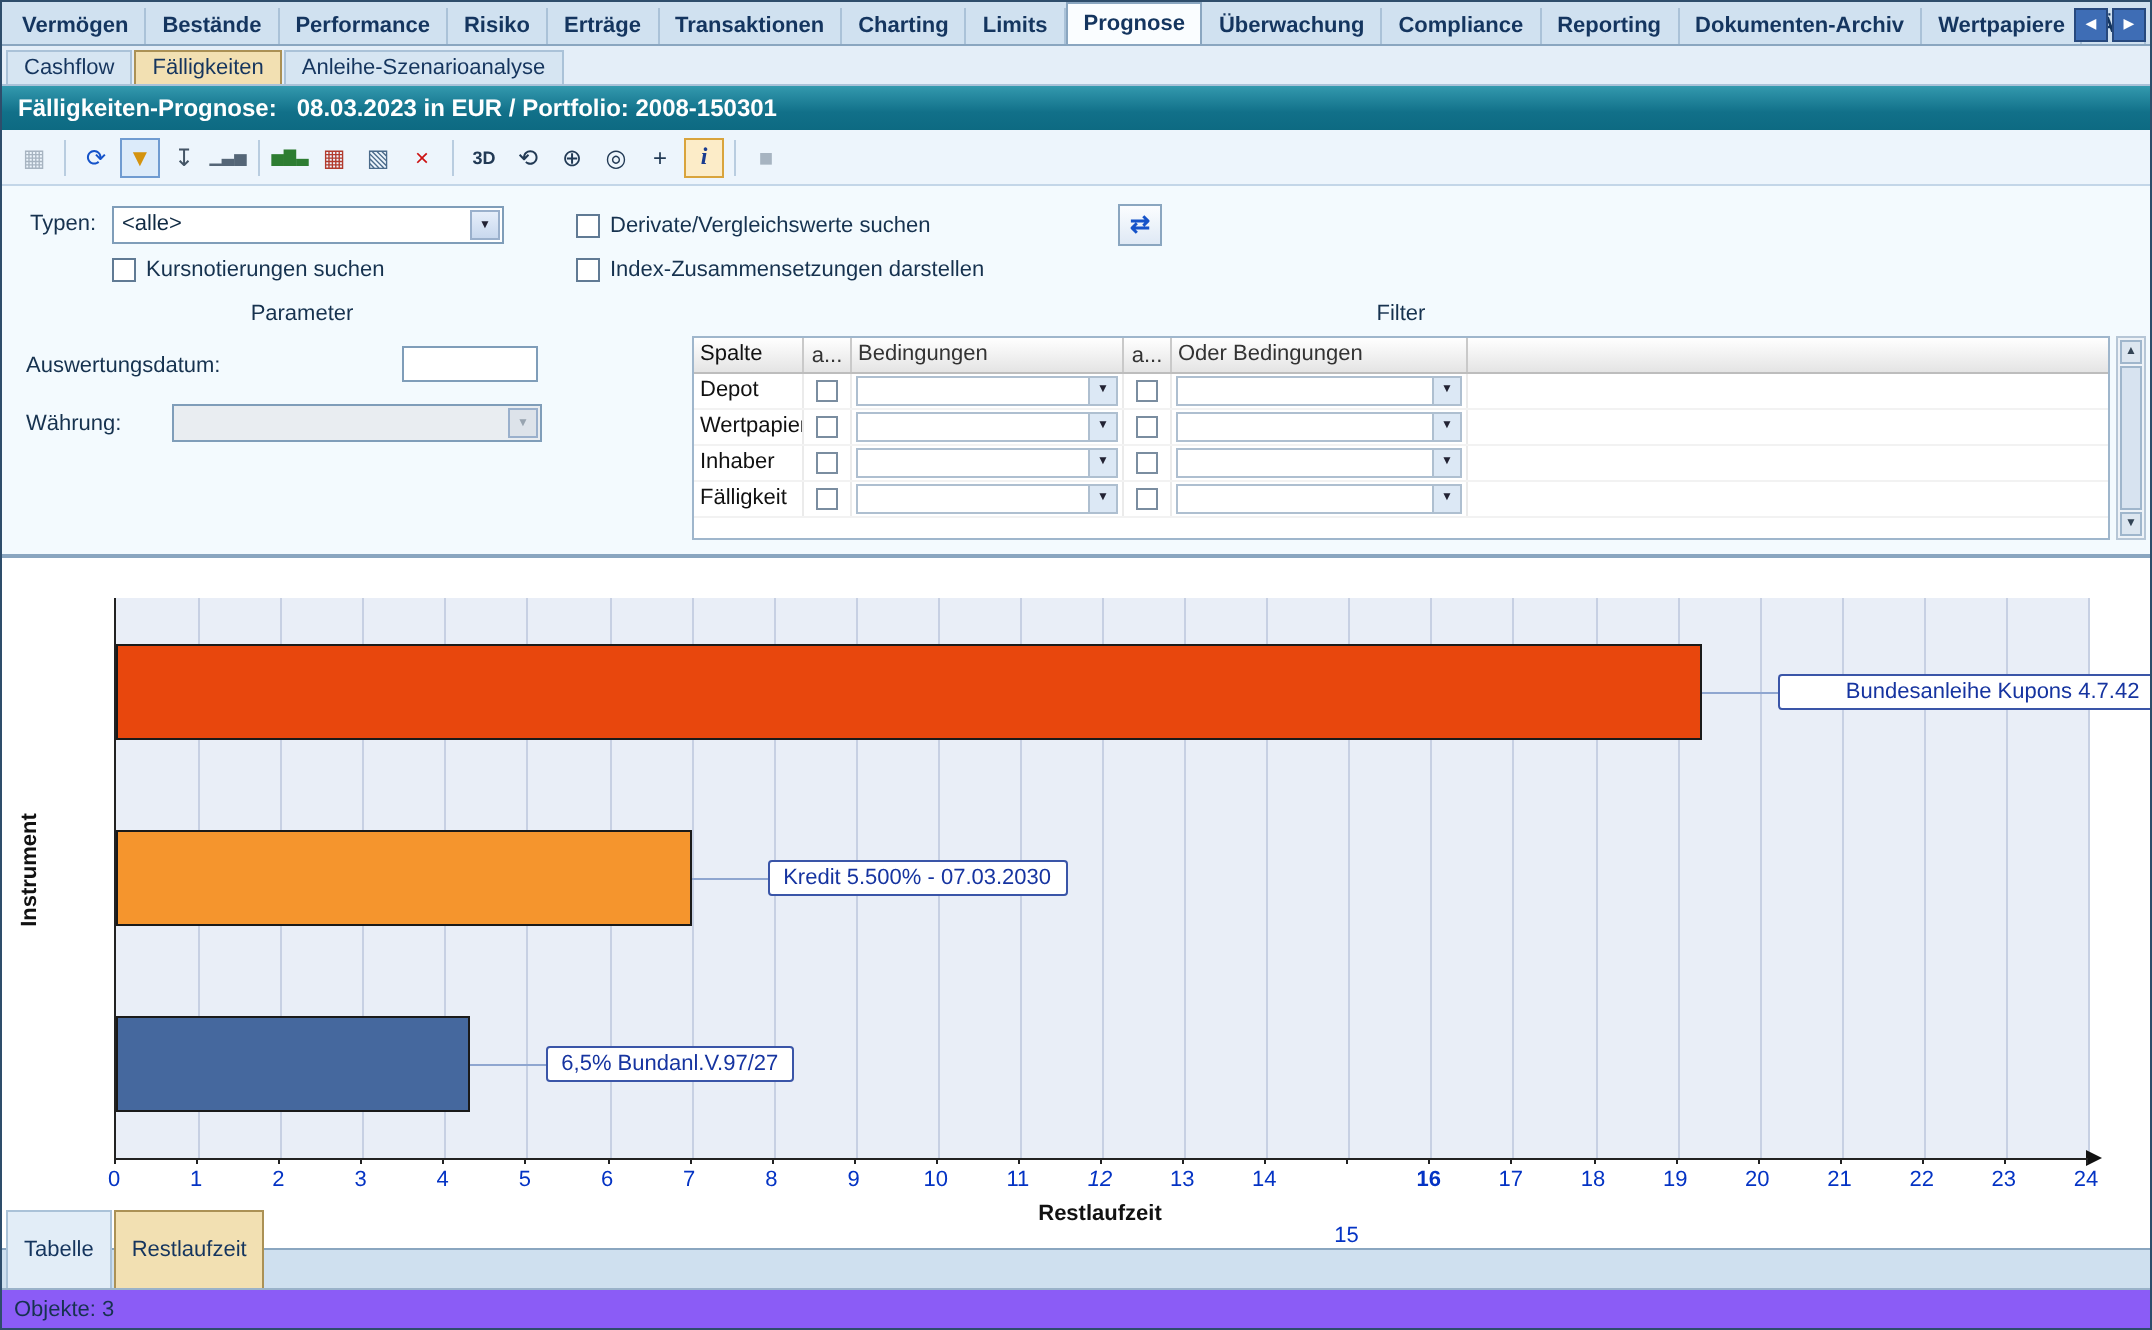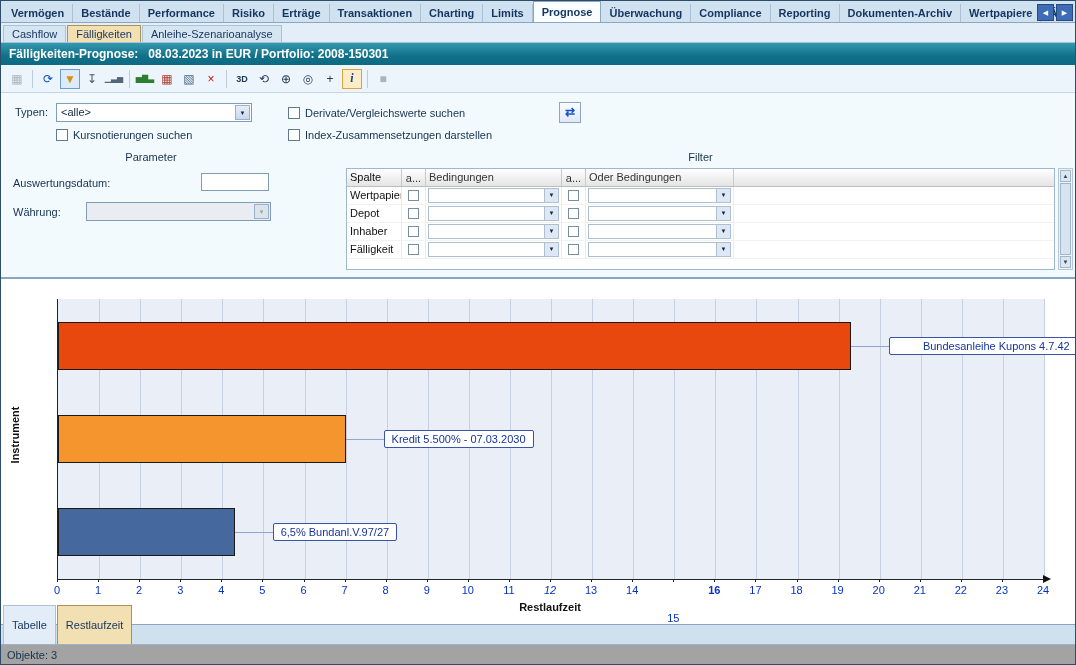--- a/index.html
+++ b/index.html
@@ -106,21 +106,21 @@
   .xlabel { position:absolute; left:56px; width:986px; top:322px; text-align:center; font-weight:bold; color:#111; }
   .ylabel { position:absolute; left:-26px; top:150px; width:80px; text-align:center; transform:rotate(-90deg);
             font-weight:bold; color:#111; }
 
   
   .bottom-tabs { position:absolute; left:0; top:623px; right:0; height:20px; background:#cfe0ef;
                  border-top:1px solid #8aa6c0; display:flex; align-items:flex-end; padding-left:2px; box-sizing:border-box; }
   .btab { height:16px; line-height:16px; padding:11px 8px; background:#e2edf7; border:1px solid #aac2d8;
           border-bottom:none; margin-right:1px; color:#15355e; white-space:nowrap; }
   .btab.sel { background:#f2e0b2; border-color:#ab9155; }
-  .status-bar { position:absolute; left:0; top:643px; right:0; height:22px; background:#a3a3a3;
+  .status-bar { position:absolute; left:0; top:643px; right:0; height:22px; background:#8b5cf6;
                 border-top:1px solid #9ab2c9; line-height:21px; padding-left:6px; color:#16324f; box-sizing:border-box; }
 </style>
 </head>
 <body>
 
 <div class="app" data-name="app-window">
 
   <div class="main-tabs" data-name="main-tab-bar">
       <div class="mtab" data-name="tab-vermoegen">Vermögen</div>
       <div class="mtab" data-name="tab-bestaende">Bestände</div>
@@ -211,42 +211,42 @@
     <div class="ftable" data-name="filter-table">
       <div class="fth" data-name="filter-table-header">
           <div class="hc c1" data-name="column-header-spalte">Spalte</div>
           <div class="hc c2" data-name="column-header-a">a...</div>
           <div class="hc c3" data-name="column-header-bedingungen">Bedingungen</div>
           <div class="hc c4" data-name="column-header-a">a...</div>
           <div class="hc c5" data-name="column-header-oder-bedingungen">Oder Bedingungen</div>
           <div class="hc ffill" data-name="column-header-filler"></div>
         </div>
       <div class="ftb" data-name="filter-table-body">
+          <div class="ftr" data-name="table-row-depot">
+            <div class="fc c1" data-name="spalte-cell">Depot</div>
+            <div class="fc c2" data-name="and-checkbox-cell">
+              <div class="cbx2" data-name="checkbox-icon"></div>
+            </div>
+            <div class="fc c3" data-name="bedingungen-cell">
+              <div class="gcombo" data-name="bedingungen-dropdown">
+                <div class="garr" data-name="chevron-down-icon">▼</div>
+              </div>
+            </div>
+            <div class="fc c4" data-name="oder-checkbox-cell">
+              <div class="cbx2" data-name="checkbox-icon"></div>
+            </div>
+            <div class="fc c5" data-name="oder-bedingungen-cell">
+              <div class="gcombo" data-name="oder-bedingungen-dropdown">
+                <div class="garr" data-name="chevron-down-icon">▼</div>
+              </div>
+            </div>
+            <div class="fc ffill" data-name="filler-cell"></div>
+          </div>
           <div class="ftr" data-name="table-row-wertpapier">
             <div class="fc c1" data-name="spalte-cell">Wertpapier</div>
-            <div class="fc c2" data-name="and-checkbox-cell">
-              <div class="cbx2" data-name="checkbox-icon"></div>
-            </div>
-            <div class="fc c3" data-name="bedingungen-cell">
-              <div class="gcombo" data-name="bedingungen-dropdown">
-                <div class="garr" data-name="chevron-down-icon">▼</div>
-              </div>
-            </div>
-            <div class="fc c4" data-name="oder-checkbox-cell">
-              <div class="cbx2" data-name="checkbox-icon"></div>
-            </div>
-            <div class="fc c5" data-name="oder-bedingungen-cell">
-              <div class="gcombo" data-name="oder-bedingungen-dropdown">
-                <div class="garr" data-name="chevron-down-icon">▼</div>
-              </div>
-            </div>
-            <div class="fc ffill" data-name="filler-cell"></div>
-          </div>
-          <div class="ftr" data-name="table-row-depot">
-            <div class="fc c1" data-name="spalte-cell">Depot</div>
             <div class="fc c2" data-name="and-checkbox-cell">
               <div class="cbx2" data-name="checkbox-icon"></div>
             </div>
             <div class="fc c3" data-name="bedingungen-cell">
               <div class="gcombo" data-name="bedingungen-dropdown">
                 <div class="garr" data-name="chevron-down-icon">▼</div>
               </div>
             </div>
             <div class="fc c4" data-name="oder-checkbox-cell">
               <div class="cbx2" data-name="checkbox-icon"></div>

